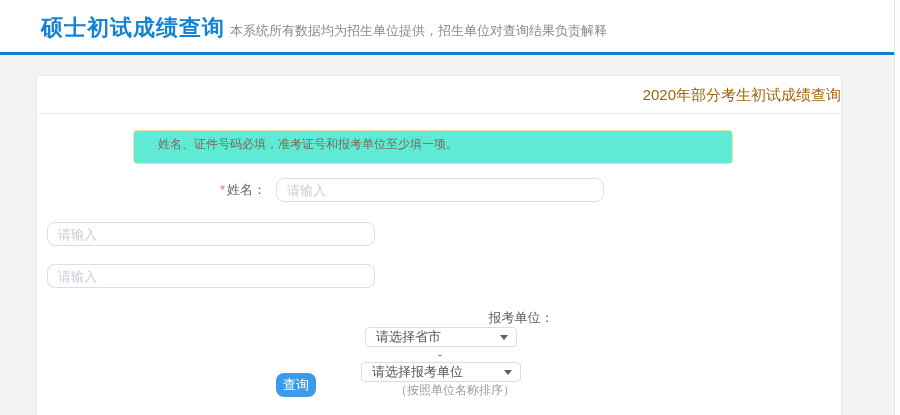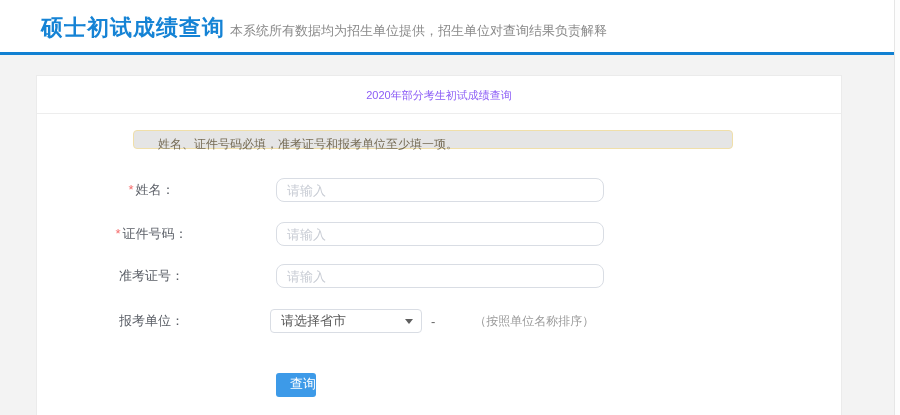--- a/index.html
+++ b/index.html
@@ -66,57 +66,57 @@
     left: 36px; top: 75px;
     width: 806px; height: 380px;
     background: #ffffff;
     border: 1px solid #ebebeb;
   }
   .panel-header {
     position: absolute;
     top: 0; left: 0; right: 0;
     height: 38px;
     line-height: 38px;
-    text-align: center;
-    font-size: 11px;
-    color: #8b5cf6;
+    text-align: right;
+    font-size: 15px;
+    color: #a16207;
     border-bottom: 1px solid #ededed;
   }
 
   
   .alert {
     position: absolute;
     left: 96px; top: 54px;
-    width: 600px; height: 19px;
-    background: #e5e5e5;
+    width: 600px; height: 34px;
+    background: #5eead4;
     border: 1px solid #f0dfa9;
     border-radius: 4px;
     line-height: 27px;
     padding-left: 24px;
     font-size: 12px;
     color: #756b55;
     white-space: nowrap;
   }
 
   
   .form-row {
     position: absolute;
     left: 0; right: 0;
     height: 24px;
     display: flex;
     align-items: center;
   }
   .row-name   { top: 102px; }
   .row-cert   { top: 146px; }
   .row-ticket { top: 188px; }
-  .row-unit   { top: 233px; }
+  .row-unit   { top: 233px; flex-direction: column; }
 
   .field-label {
     width: 229px;
-    text-align: center;
+    text-align: right;
     font-size: 13px;
     color: #5a5e66;
     white-space: nowrap;
     flex: none;
   }
   .req {
     color: #f56c6c;
     margin-right: 2px;
     font-size: 13px;
   }
@@ -181,25 +181,25 @@
   }
 
   .query-button {
     position: absolute;
     left: 239px; top: 297px;
     width: 40px; height: 24px;
     background: #3d9ae8;
     color: #ffffff;
     font-size: 13px;
     line-height: 24px;
-    text-align: right;
+    text-align: center;
     border: none;
-    border-radius: 3px;
+    border-radius: 8px;
     cursor: pointer;
-    font-family: Liberation Mono, monospace;
+    font-family: Liberation Serif, serif;
   }
 </style>
 </head>
 <body>
 
 <div class="page">
 
   <div class="header">
     <div class="brand-title">硕士初试成绩查询</div>
     <div class="brand-subtitle">本系统所有数据均为招生单位提供，招生单位对查询结果负责解释</div>
@@ -219,42 +219,40 @@
     </div>
 
     <div class="form-row row-name">
       <div class="field-label">
         <span class="req">*</span><span>姓名：</span>
       </div>
       <input class="text-input" type="text" placeholder="请输入" style="">
     </div>
 
     <div class="form-row row-cert">
-      <div class="field-label">
-        <span class="req">*</span><span>证件号码：</span>
-      </div>
       <input class="text-input" type="text" placeholder="请输入" style="">
     </div>
 
     <div class="form-row row-ticket">
-      <div class="field-label">
-        <span>准考证号：</span>
-      </div>
       <input class="text-input" type="text" placeholder="请输入" style="">
     </div>
 
     <div class="form-row row-unit">
       <div class="field-label">
         <span>报考单位：</span>
       </div>
       <div class="select-box select-province">
         <span class="select-text">请选择省市</span>
         <span class="arrow-down"></span>
       </div>
       <span class="dash">-</span>
+      <div class="select-box select-unit">
+        <span class="select-text">请选择报考单位</span>
+        <span class="arrow-down"></span>
+      </div>
       <span class="sort-note">（按照单位名称排序）</span>
     </div>
 
 
     <button class="query-button">查询</button>
   </div>
 
 </div>
 
 </body></html>

